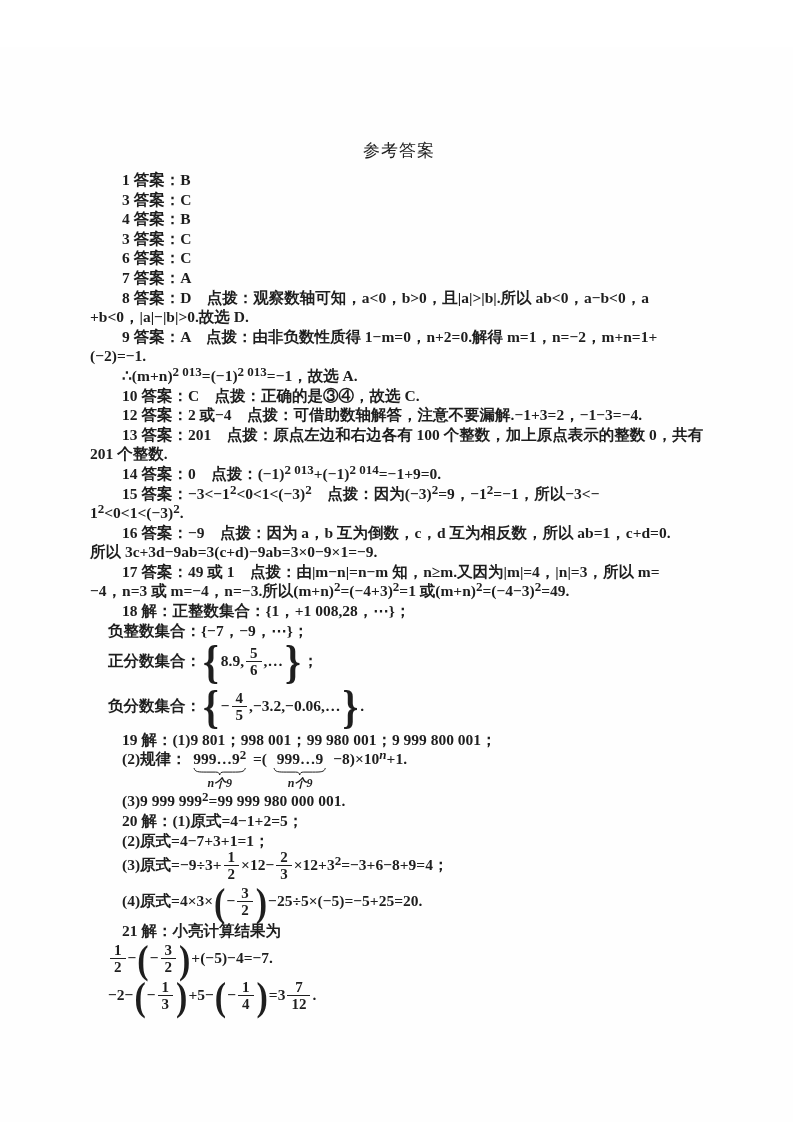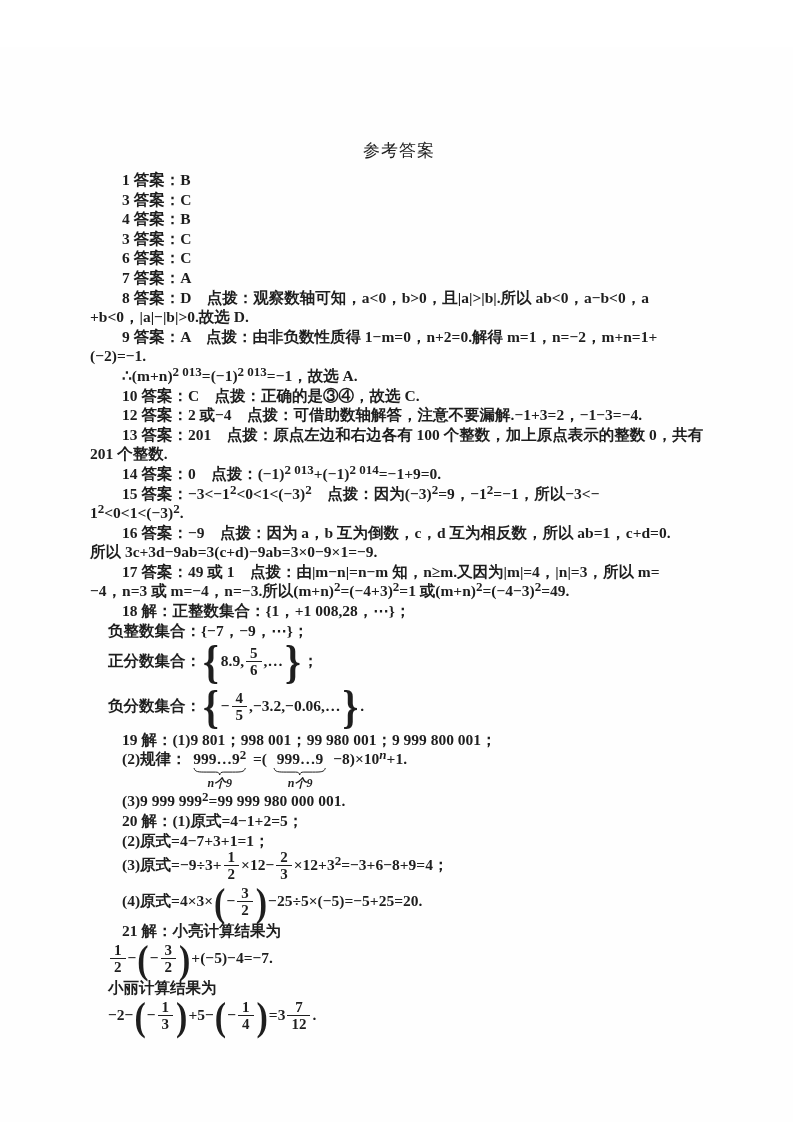--- a/index.html
+++ b/index.html
@@ -75,17 +75,16 @@
             </svg>
             <span class="ub-label">n个9</span>
           </span><span class="txt">−8)×10</span><sup class="sup it">n</sup><span class="txt">+1.</span></div>
         <div class="line"><span class="txt">(3)9 999 999</span><sup class="sup">2</sup><span class="txt">=99 999 980 000 001.</span></div>
         <div class="line"><span class="txt">20 解：(1)原式=4−1+2=5；</span></div>
         <div class="line"><span class="txt">(2)原式=4−7+3+1=1；</span></div>
         <div class="line"><span class="txt">(3)原式=−9÷3+</span><span class="frac"><span class="num">1</span><span class="den">2</span></span><span class="txt">×12−</span><span class="frac"><span class="num">2</span><span class="den">3</span></span><span class="txt">×12+3</span><sup class="sup">2</sup><span class="txt">=−3+6−8+9=4；</span></div>
         <div class="line"><span class="txt">(4)原式=4×3×</span><span class="bigp">(</span><span class="txt">−</span><span class="frac"><span class="num">3</span><span class="den">2</span></span><span class="bigp">)</span><span class="txt">−25÷5×(−5)=−5+25=20.</span></div>
         <div class="line"><span class="txt">21 解：小亮计算结果为</span></div>
         <div class="line halfindent"><span class="frac"><span class="num">1</span><span class="den">2</span></span><span class="txt">−</span><span class="bigp">(</span><span class="txt">−</span><span class="frac"><span class="num">3</span><span class="den">2</span></span><span class="bigp">)</span><span class="txt">+(−5)−4=−7.</span></div>
-        <div class="line halfindent"><span class="txt">小丽计算结果为</span></div>
         <div class="line halfindent"><span class="txt">−2−</span><span class="bigp">(</span><span class="txt">−</span><span class="frac"><span class="num">1</span><span class="den">3</span></span><span class="bigp">)</span><span class="txt">+5−</span><span class="bigp">(</span><span class="txt">−</span><span class="frac"><span class="num">1</span><span class="den">4</span></span><span class="bigp">)</span><span class="txt">=3</span><span class="frac"><span class="num">7</span><span class="den">12</span></span><span class="txt">.</span></div>
       </div>
   </div>
 </div>
 
 </body></html>

